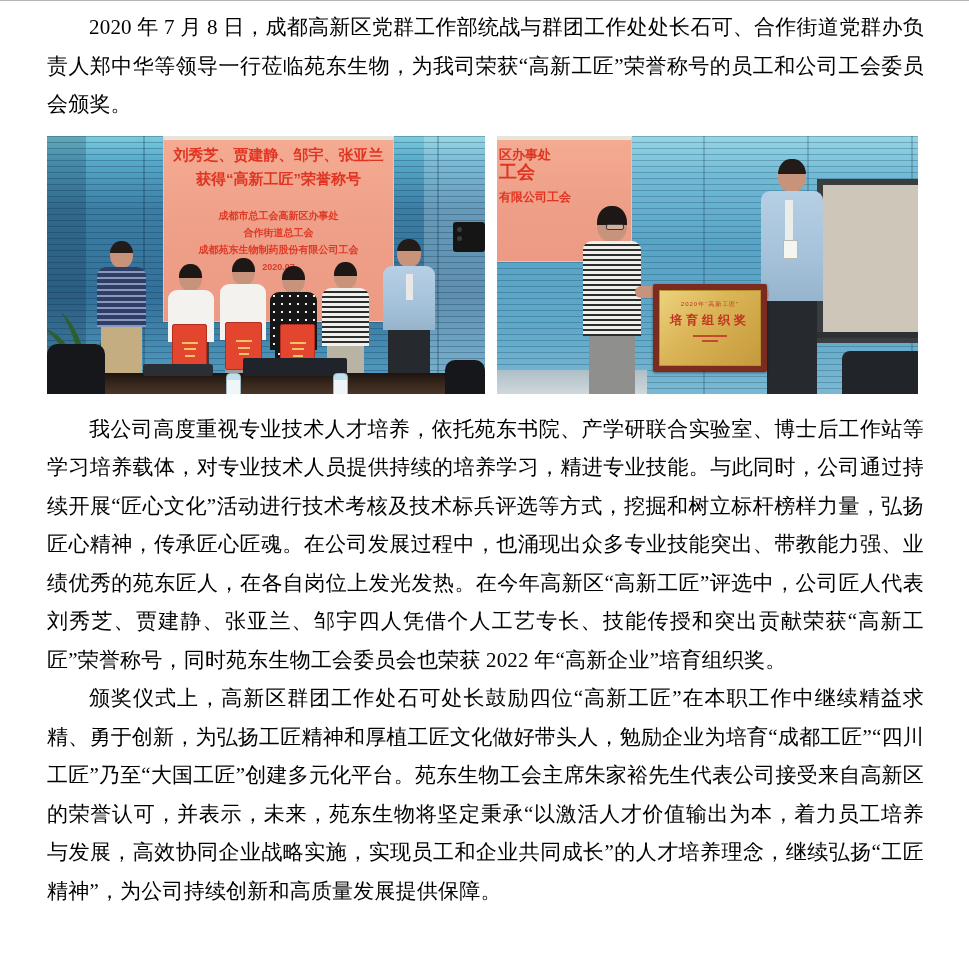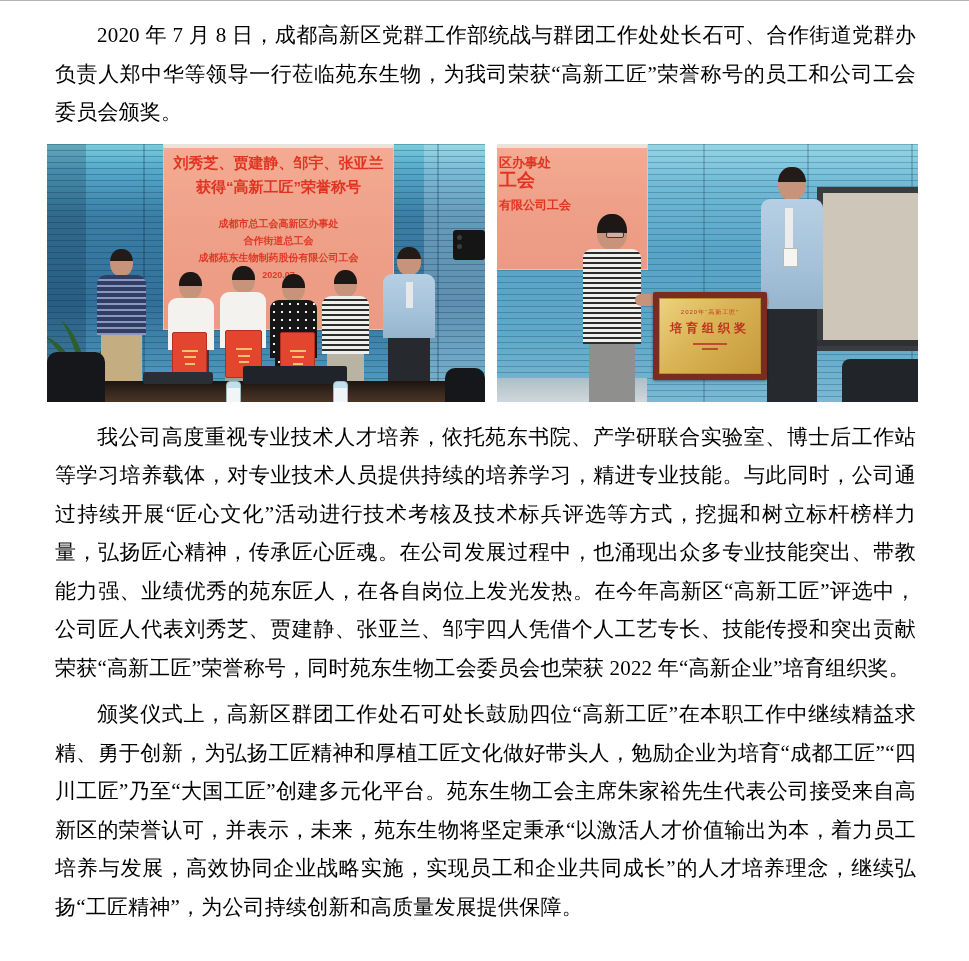--- a/index.html
+++ b/index.html
@@ -1,18 +1,18 @@
 <!DOCTYPE html>
 <html><head>
 <meta charset="utf-8">
 <style>
   html,body{margin:0;padding:0;background:#fff;}
   body{width:969px;height:961px;overflow:hidden;font-family:"Liberation Serif","DejaVu Serif",serif;color:#000;border-top:1px solid #b5b5b5;box-sizing:border-box;}
   .page{padding:7px 45px 0 47px;}
-  .para{margin:8px;font-size:21px;line-height:38.5px;text-align:justify;text-indent:2em;letter-spacing:.2px;}
+  .para{margin:0;font-size:21px;line-height:38.5px;text-align:justify;text-indent:2em;letter-spacing:.2px;}
   
   .photo-row{display:flex;gap:12px;margin:12px 0 16px 0;}
   .photo{position:relative;overflow:hidden;height:258px;flex:none;}
   .photo-left{width:438px;}
   .photo-right{width:421px;}
   .abs{position:absolute;}
   .blinds{position:absolute;inset:0;}
   .blinds-l{background-image:
      repeating-linear-gradient(90deg,rgba(0,25,45,0) 0 96px,rgba(0,25,45,.22) 96px 98px),
      repeating-linear-gradient(180deg,rgba(10,40,62,.28) 0 1px,rgba(0,0,0,0) 1px 6px),
@@ -139,21 +139,21 @@
       <div class="abs" style="left:96px;top:228px;width:70px;height:12px;background:#2a2f36;border-radius:3px;"></div>
       <div class="bottle" style="left:179px;top:237px;"></div>
       <div class="bottle" style="left:286px;top:237px;"></div>
       <div class="chair" style="left:0;top:208px;width:58px;height:50px;"></div>
       <div class="chair" style="left:398px;top:224px;width:40px;height:34px;"></div>
     </div>
 
     <div class="photo photo-right">
       <div class="blinds blinds-r"></div>
 
-      <div class="screen" style="left:0;top:0;width:134px;height:121px;border-left:none;padding-left:16px;">
+      <div class="screen" style="left:0;top:0;width:134px;height:121px;border-left:none;">
         <div class="scr-frag" style="left:2px;top:6px;font-size:13px;">区办事处</div>
         <div class="scr-frag" style="left:2px;top:20px;font-size:18px;">工会</div>
         <div class="scr-frag" style="left:2px;top:49px;font-size:12px;">有限公司工会</div>
       </div>
 
       <div class="whiteboard" style="left:320px;top:43px;width:101px;height:152px;"></div>
       <div class="wb-tray" style="left:305px;top:196px;width:116px;"></div>
 
       <div class="floor" style="width:150px;"></div>
 

